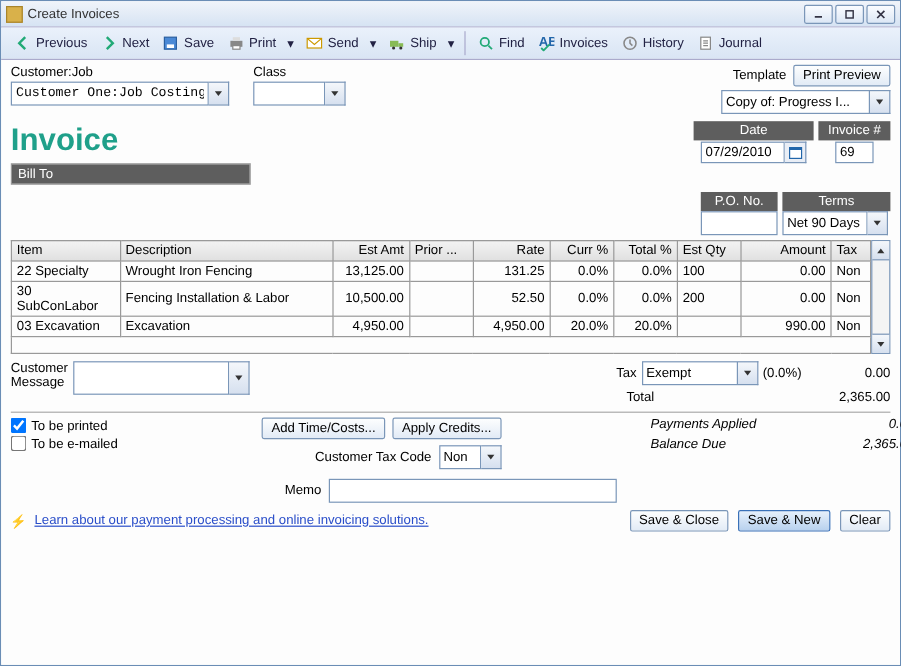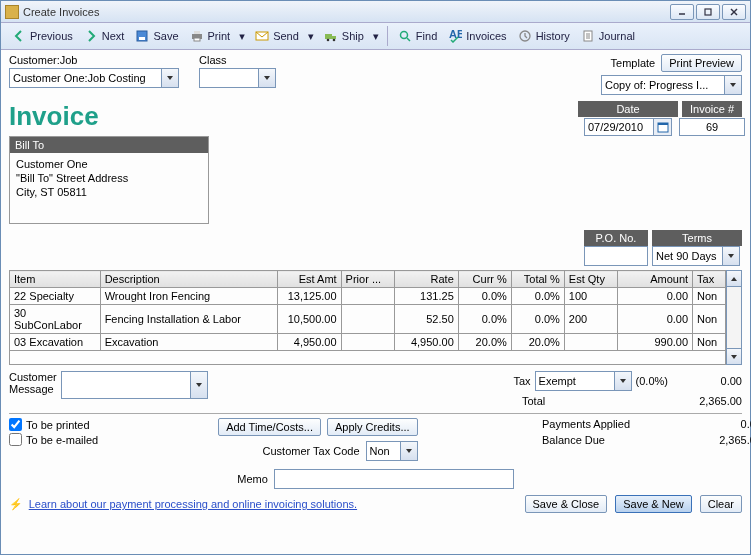--- a/index.html
+++ b/index.html
@@ -28,21 +28,21 @@
 .topright { margin-left:auto; display:flex; flex-direction:column; align-items:flex-end; gap:3px;}
 .btn { border:1px solid #7a96b8; background:linear-gradient(#fdfefe,#e2ebf6); padding:2px 7px; border-radius:2px; color:#000; }
 .row2 { display:flex; margin-top:6px; }
 .inv-title { color:#1fa08a; font-size:26px; font-weight:bold; font-family:"Trebuchet MS",sans-serif; }
 .dateblock { display:flex; flex-direction:column; align-items:center; margin-left:4px;}
 .darkhead { background:#5e5e5e; color:#fff; padding:2px 6px; text-align:center; width:100%; }
 .dateinput { display:flex; margin-top:1px;}
 .dateinput input { width:70px; border:1px solid #7a96b8; height:18px; padding:1px 3px;}
 .calbtn { width:18px; height:18px; border:1px solid #7a96b8; border-left:none; background:#e9eef6; display:flex; align-items:center; justify-content:center;}
 .calbtn svg{width:12px;height:12px;}
-.invnum input{width:66px; border:1px solid #7a96b8; height:18px; padding:1px 3px; margin-top:1px;text-align:center;}
+.invnum input{width:32px; border:1px solid #7a96b8; height:18px; padding:1px 3px; margin-top:1px;}
 .billto-box { width:200px; border:1px solid #999; margin-top:4px; }
 .billto-box .head { background:#5e5e5e; color:#fff; padding:2px 5px; }
 .billto-box .body { padding:4px 6px 24px 6px; line-height:14px; color:#000;}
 .ptrow { display:flex; justify-content:flex-end; margin-top:6px; }
 .ptcell { display:flex; flex-direction:column; align-items:center; margin-left:4px; }
 .ptcell .headg { background:#5e5e5e; color:#fff; padding:2px 0; text-align:center; }
 .ptcell .val { border:1px solid #7a96b8; background:#fff; height:20px; display:flex; align-items:center; justify-content:flex-end; padding:1px 3px; }
 .table-wrap { margin-top:4px; display:flex; }
 .scrollbar { width:16px; border:1px solid #7a96b8; background:#f4f4f4; display:flex; flex-direction:column;}
 .sbtn { height:16px; background:linear-gradient(#f4f7fb,#d6e0ef); border-bottom:1px solid #7a96b8; display:flex; align-items:center; justify-content:center;}
@@ -200,21 +200,21 @@
         </span>
         <span>Journal</span>
       </span>
 </div>
 
 <div class="content">
   <div class="row1">
     <div class="field-col">
       <label>Customer:Job</label>
       <div class="combo">
-        <input type="text" style="width: 153px;" value="Customer One:Job Costing">
+        <input type="text" style="width: 165px; font-family: Liberation Mono, monospace;" value="Customer One:Job Costing">
         <span class="cbtn">
               <svg viewBox="0 0 8 8">
                 <path d="M1 2 L4 6 L7 2" fill="#333"></path>
               </svg>
             </span>
       </div>
     </div>
     <div class="field-col">
       <label>Class</label>
       <div class="combo">
@@ -240,25 +240,20 @@
             </span>
       </div>
     </div>
   </div>
 
   <div class="row2">
     <div style="flex:1">
       <div class="inv-title">Invoice</div>
       <div class="billto-box">
         <div class="head">Bill To</div>
-        <div class="body">
-          <div>Customer One</div>
-          <div>"Bill To" Street Address</div>
-          <div>City, ST 05811</div>
-        </div>
       </div>
     </div>
     <div style="display:flex; align-items:flex-start;">
       <div class="dateblock" style="width:100px;">
         <div class="darkhead">Date</div>
         <div class="dateinput">
           <input type="text" value="07/29/2010" style="">
           <span class="calbtn">
                 <svg viewBox="0 0 12 12">
                   <rect x="1" y="2" width="10" height="9" fill="#fff" stroke="#26a"></rect>
@@ -427,21 +422,21 @@
         <div class="combo">
           <input type="text" style="width: 35px;" value="Non">
           <span class="cbtn">
                 <svg viewBox="0 0 8 8">
                   <path d="M1 2 L4 6 L7 2" fill="#333"></path>
                 </svg>
               </span>
         </div>
       </div>
     </div>
-    <div class="bcol2" style="width:200px;">
+    <div class="bcol2" style="width:200px;font-style:italic;">
       <div class="sumrow">
             <span class="lbl">Payments Applied</span>
             <span class="val">0.00</span>
           </div>
       <div class="sumrow">
             <span class="lbl">Balance Due</span>
             <span class="val">2,365.00</span>
           </div>
     </div>
   </div>

